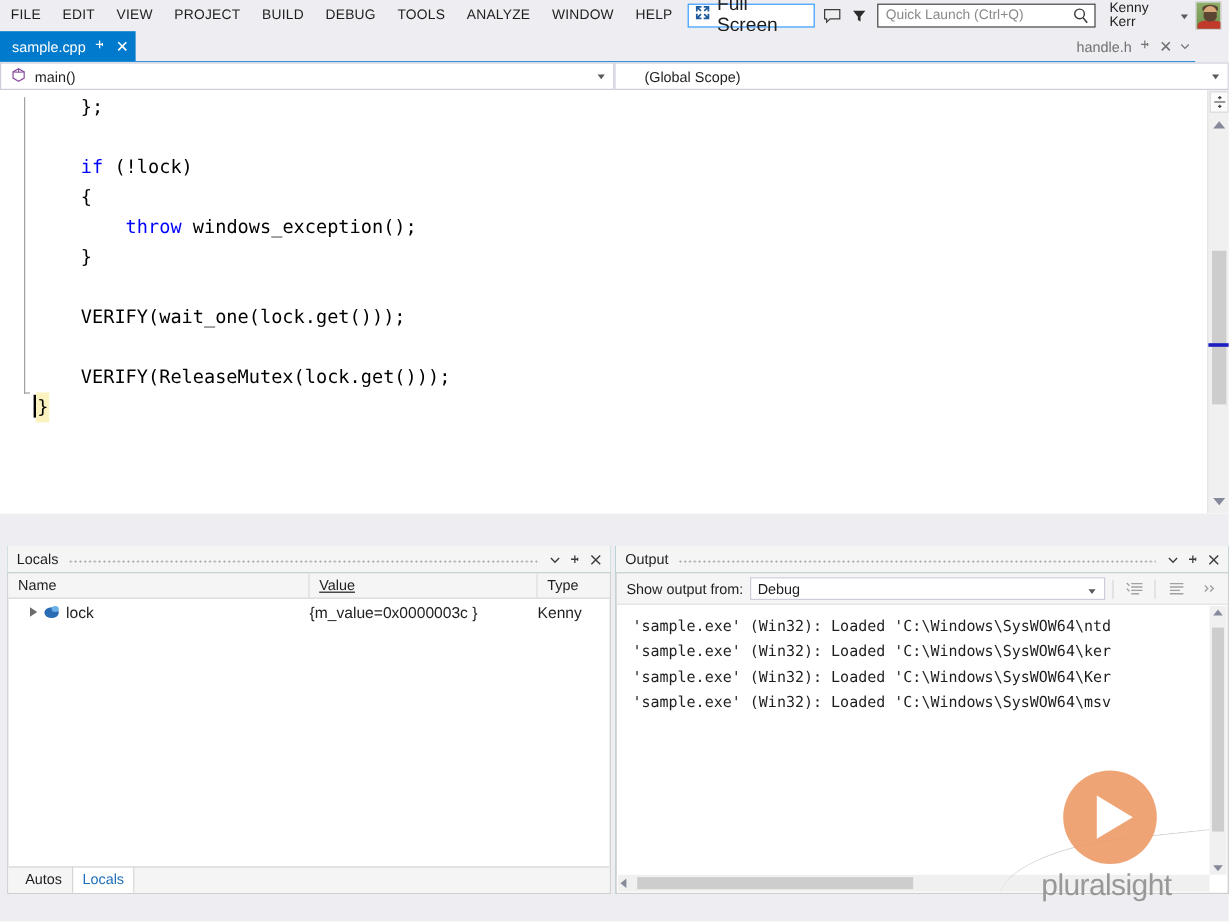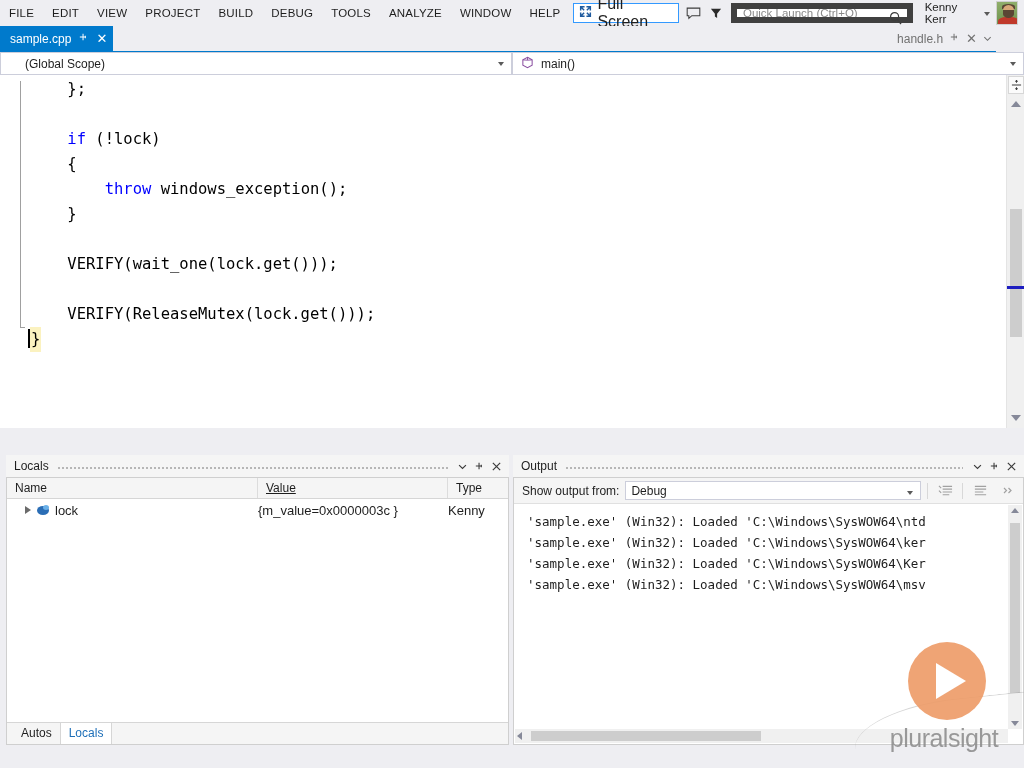--- a/index.html
+++ b/index.html
@@ -33,21 +33,21 @@
     padding: 2px 7px 2px 5px; margin: 0 4px; height: 20px;
     font-size: 16px; color: #1e1e1e; cursor: pointer;
   }
   .icon-btn {
     width: 24px; height: 22px; display: flex; align-items: center; justify-content: center;
     cursor: pointer;
   }
 
   .quicklaunch {
     position: relative; width: 196px; height: 20px; background: #ffffff;
-    border: 6px solid #404040; margin: 0 6px 0 4px;
+    border: 1px solid #404040; margin: 0 6px 0 4px;
     display: flex; 
   }
   .quicklaunch input {
     border: 0; outline: 0; background: transparent; width: 100%;
     font-family: "Liberation Sans", sans-serif; font-size: 11.5px;
     color: #6d6d6d; padding: 0 22px 0 6px;
   }
   .quicklaunch input::placeholder { color: #8a8a8a; }
   .ql-search { position: absolute; right: 4px; top: 2px; }
 
@@ -247,21 +247,21 @@
   .out-hscroll { position: absolute; left: 1px; right: 15px; bottom: 1px; height: 14px; background: #f0f0f0; }
   .out-hthumb { position: absolute; left: 16px; top: 2px; width: 230px; height: 10px; background: #cdcdcd; }
   .hs-arrow { position: absolute; left: 2px; top: 3px; width: 0; height: 0;
     border-top: 4px solid transparent; border-bottom: 4px solid transparent; border-right: 5px solid #868999; }
   .ovs-up { position: absolute; left: 3px; top: 3px; width: 0; height: 0;
     border-left: 4px solid transparent; border-right: 4px solid transparent; border-bottom: 5px solid #868999; }
   .ovs-dn { position: absolute; left: 3px; bottom: 3px; width: 0; height: 0;
     border-left: 4px solid transparent; border-right: 4px solid transparent; border-top: 5px solid #868999; }
 
   
-  .watermark { position: absolute; right: 0; bottom: 2px; width: 160px; height: 126px; pointer-events: none; }
+  .watermark { position: absolute; right: 22px; bottom: 2px; width: 160px; height: 126px; pointer-events: none; }
   .wm-circle {
     position: absolute; left: 44px; top: 2px; width: 78px; height: 78px; border-radius: 50%;
     background: #ee9d6a; opacity: .92;
     display: flex; align-items: center; justify-content: center;
   }
   .wm-play {
     width: 0; height: 0; margin-left: 8px;
     border-top: 18px solid transparent; border-bottom: 18px solid transparent;
     border-left: 30px solid #ffffff;
   }
@@ -361,32 +361,32 @@
       <span class="tab-x">✕</span>
       <span>
         <svg width="9" height="9" viewBox="0 0 10 10">
             <path d="M1.5 3.5L5 7 8.5 3.5" stroke="#717171" stroke-width="1.2" fill="none"></path>
           </svg>
       </span>
     </div>
   </div>
 
   <div class="navbar">
-    <div class="nav-combo nav-scope">
-      <span>(Global Scope)</span>
-      <span class="combo-arrow"></span>
-    </div>
     <div class="nav-combo nav-member">
       <span>
         <svg width="13" height="13" viewBox="0 0 14 14">
           <path d="M7 1.4l5 2.8v5.6L7 12.6 2 9.8V4.2z" fill="none" stroke="#8a4fa0" stroke-width="1.1"></path>
           <path d="M7 1.4v3.1M7 4.5L2 4.2M7 4.5l5-.3" stroke="#8a4fa0" stroke-width="1" fill="none"></path>
         </svg>
       </span>
       <span>main()</span>
+      <span class="combo-arrow"></span>
+    </div>
+    <div class="nav-combo nav-scope">
+      <span>(Global Scope)</span>
       <span class="combo-arrow"></span>
     </div>
   </div>
 
   <div class="editor">
     <div class="glyph-margin"></div>
     <div class="fold-margin"></div>
     <div class="fold-line"></div>
     <div class="fold-foot"></div>
 

